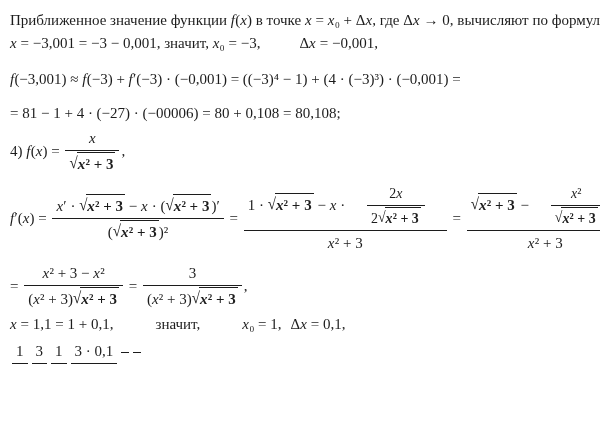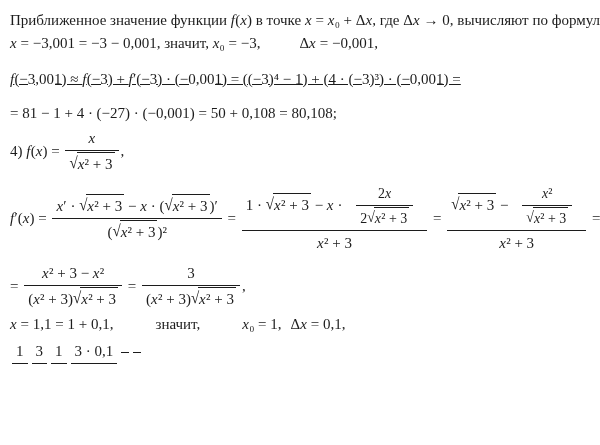--- a/index.html
+++ b/index.html
@@ -12,47 +12,47 @@
   }
   main{display:block;}
   section{display:block;}
   .line{white-space:nowrap;margin:1px 0;}
   .math-run i{font-style:italic;letter-spacing:0.2px;}
   .math-run, .text-run{vertical-align:middle;}
   
   .frac{display:inline-block;vertical-align:middle;text-align:center;margin:2px 2px;}
   .frac .num{display:block;padding:0 4px 1px;border-bottom:1px solid currentColor;}
   .frac .den{display:block;padding:1px 4px 0;}
-  .frac .frac{font-size:0.93em;margin:1px 10px;}
+  .frac .frac{font-size:0.93em;margin:1px 18px;}
   
-  .sqrt{display:inline-block;white-space:nowrap;vertical-align:baseline;}
+  .sqrt{display:inline-block;white-space:nowrap;vertical-align:baseline;font-weight:bold;}
   .sqrt .rsign{display:inline-block;transform:scaleY(1.08);margin-right:-1px;}
   .sqrt .rad{display:inline-block;border-top:1px solid currentColor;padding:0 2px 0 1px;}
   .gap{display:inline-block;}
   
   [data-name="p3-function"]{margin-top:16px;}
-  [data-name="p3-expansion"]{margin-top:14px;text-decoration:underline;}
+  [data-name="p3-expansion"]{margin-top:14px;}
   [data-name="p3-result"]{margin-top:12px;}
   [data-name="p4-function"]{}
   [data-name="p4-derivative"]{margin-top:4px;}
   [data-name="p4-simplified"]{margin-top:4px;}
   [data-name="p4-substitution"]{}
   [data-name="p4-computation"]{margin-top:3px;}
 </style>
 </head>
 <body>
 
 <main data-name="document">
     <section data-name="section-intro">
       <div class="line" data-name="intro-text"><span class="text-run" data-name="text-run">Приближенное значение функции </span><span class="math-run" data-name="math-run"><i>f</i>(<i>x</i>)</span><span class="text-run" data-name="text-run"> в точке </span><span class="math-run" data-name="math-run"><i>x</i> = <i>x</i>₀ + Δ<i>x</i></span><span class="text-run" data-name="text-run">, где </span><span class="math-run" data-name="math-run">Δ<i>x</i> → 0</span><span class="text-run" data-name="text-run">, вычисляют по формуле:</span></div>
     </section>
     <section data-name="section-problem-3">
       <div class="line" data-name="p3-substitution"><span class="math-run" data-name="math-run"><i>x</i> = −3,001 = −3 − 0,001,</span><span class="text-run" data-name="text-run"> значит, </span><span class="math-run" data-name="math-run"><i>x</i>₀ = −3,</span><span class="gap" data-name="spacer" style="width: 2.6em;"></span><span class="math-run" data-name="math-run">Δ<i>x</i> = −0,001,</span></div>
       <div class="line" data-name="p3-expansion"><span class="math-run" data-name="math-run"><i>f</i>(−3,001) ≈ <i>f</i>(−3) + <i>f</i>′(−3) · (−0,001) = ((−3)⁴ − 1) + (4 · (−3)³) · (−0,001) =</span></div>
-      <div class="line" data-name="p3-result"><span class="math-run" data-name="math-run">= 81 − 1 + 4 · (−27) · (−0,001) = 50 + 0,108 = 80,108;</span></div>
+      <div class="line" data-name="p3-result"><span class="math-run" data-name="math-run">= 81 − 1 + 4 · (−27) · (−00006) = 80 + 0,108 = 80,108;</span></div>
     </section>
     <section data-name="section-problem-4">
       <div class="line" data-name="p4-function"><span class="text-run" data-name="text-run">4) </span><span class="math-run" data-name="math-run"><i>f</i>(<i>x</i>) = </span><span class="frac" data-name="fraction"><span class="num" data-name="numerator"><span class="math-run" data-name="math-run"><i>x</i></span></span><span class="den" data-name="denominator"><span class="sqrt" data-name="square-root"><span class="rsign" data-name="radical-sign-icon">√</span><span class="rad" data-name="radicand"><span class="math-run" data-name="math-run"><i>x</i>² + 3</span></span></span></span></span><span class="math-run" data-name="math-run">,</span></div>
       <div class="line" data-name="p4-derivative"><span class="math-run" data-name="math-run"><i>f</i>′(<i>x</i>) = </span><span class="frac" data-name="fraction"><span class="num" data-name="numerator"><span class="math-run" data-name="math-run"><i>x</i>′ · </span><span class="sqrt" data-name="square-root"><span class="rsign" data-name="radical-sign-icon">√</span><span class="rad" data-name="radicand"><span class="math-run" data-name="math-run"><i>x</i>² + 3</span></span></span><span class="math-run" data-name="math-run"> − <i>x</i> · (</span><span class="sqrt" data-name="square-root"><span class="rsign" data-name="radical-sign-icon">√</span><span class="rad" data-name="radicand"><span class="math-run" data-name="math-run"><i>x</i>² + 3</span></span></span><span class="math-run" data-name="math-run">)′</span></span><span class="den" data-name="denominator"><span class="math-run" data-name="math-run">(</span><span class="sqrt" data-name="square-root"><span class="rsign" data-name="radical-sign-icon">√</span><span class="rad" data-name="radicand"><span class="math-run" data-name="math-run"><i>x</i>² + 3</span></span></span><span class="math-run" data-name="math-run">)²</span></span></span><span class="math-run" data-name="math-run"> = </span><span class="frac" data-name="fraction"><span class="num" data-name="numerator"><span class="math-run" data-name="math-run">1 · </span><span class="sqrt" data-name="square-root"><span class="rsign" data-name="radical-sign-icon">√</span><span class="rad" data-name="radicand"><span class="math-run" data-name="math-run"><i>x</i>² + 3</span></span></span><span class="math-run" data-name="math-run"> − <i>x</i> · </span><span class="frac" data-name="fraction"><span class="num" data-name="numerator"><span class="math-run" data-name="math-run">2<i>x</i></span></span><span class="den" data-name="denominator"><span class="math-run" data-name="math-run">2</span><span class="sqrt" data-name="square-root"><span class="rsign" data-name="radical-sign-icon">√</span><span class="rad" data-name="radicand"><span class="math-run" data-name="math-run"><i>x</i>² + 3</span></span></span></span></span></span><span class="den" data-name="denominator"><span class="math-run" data-name="math-run"><i>x</i>² + 3</span></span></span><span class="math-run" data-name="math-run"> = </span><span class="frac" data-name="fraction"><span class="num" data-name="numerator"><span class="sqrt" data-name="square-root"><span class="rsign" data-name="radical-sign-icon">√</span><span class="rad" data-name="radicand"><span class="math-run" data-name="math-run"><i>x</i>² + 3</span></span></span><span class="math-run" data-name="math-run"> − </span><span class="frac" data-name="fraction"><span class="num" data-name="numerator"><span class="math-run" data-name="math-run"><i>x</i>²</span></span><span class="den" data-name="denominator"><span class="sqrt" data-name="square-root"><span class="rsign" data-name="radical-sign-icon">√</span><span class="rad" data-name="radicand"><span class="math-run" data-name="math-run"><i>x</i>² + 3</span></span></span></span></span></span><span class="den" data-name="denominator"><span class="math-run" data-name="math-run"><i>x</i>² + 3</span></span></span><span class="math-run" data-name="math-run"> =</span></div>
       <div class="line" data-name="p4-simplified"><span class="math-run" data-name="math-run">= </span><span class="frac" data-name="fraction"><span class="num" data-name="numerator"><span class="math-run" data-name="math-run"><i>x</i>² + 3 − <i>x</i>²</span></span><span class="den" data-name="denominator"><span class="math-run" data-name="math-run">(<i>x</i>² + 3)</span><span class="sqrt" data-name="square-root"><span class="rsign" data-name="radical-sign-icon">√</span><span class="rad" data-name="radicand"><span class="math-run" data-name="math-run"><i>x</i>² + 3</span></span></span></span></span><span class="math-run" data-name="math-run"> = </span><span class="frac" data-name="fraction"><span class="num" data-name="numerator"><span class="math-run" data-name="math-run">3</span></span><span class="den" data-name="denominator"><span class="math-run" data-name="math-run">(<i>x</i>² + 3)</span><span class="sqrt" data-name="square-root"><span class="rsign" data-name="radical-sign-icon">√</span><span class="rad" data-name="radicand"><span class="math-run" data-name="math-run"><i>x</i>² + 3</span></span></span></span></span><span class="math-run" data-name="math-run">,</span></div>
       <div class="line" data-name="p4-substitution"><span class="math-run" data-name="math-run"><i>x</i> = 1,1 = 1 + 0,1,</span><span class="gap" data-name="spacer" style="width: 2.8em;"></span><span class="text-run" data-name="text-run">значит,</span><span class="gap" data-name="spacer" style="width: 2.8em;"></span><span class="math-run" data-name="math-run"><i>x</i>₀ = 1,</span><span class="gap" data-name="spacer" style="width: 0.6em;"></span><span class="math-run" data-name="math-run">Δ<i>x</i> = 0,1,</span></div>
       <div class="line" data-name="p4-computation"><span class="frac" data-name="fraction"><span class="num" data-name="numerator"><span class="math-run" data-name="math-run">1</span></span></span><span class="frac" data-name="fraction"><span class="num" data-name="numerator"><span class="math-run" data-name="math-run">3</span></span></span><span class="frac" data-name="fraction"><span class="num" data-name="numerator"><span class="math-run" data-name="math-run">1</span></span></span><span class="frac" data-name="fraction"><span class="num" data-name="numerator"><span class="math-run" data-name="math-run">3 · 0,1</span></span></span><span class="frac" data-name="fraction"><span class="num" data-name="numerator"></span></span><span class="frac" data-name="fraction"><span class="num" data-name="numerator"></span></span></div>
     </section>
   </main>
 

